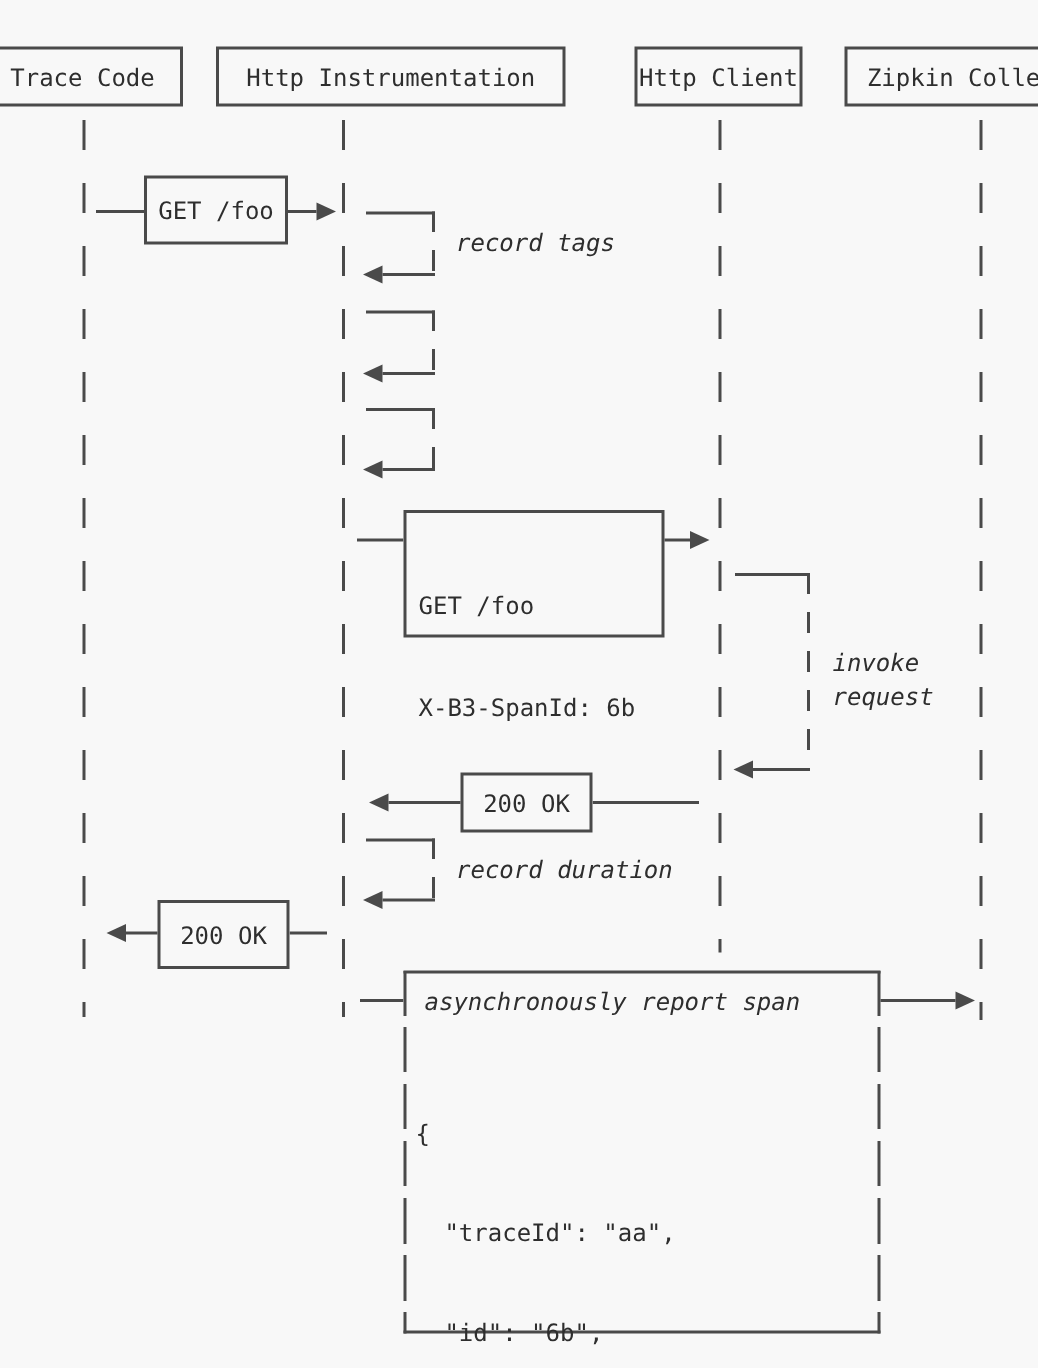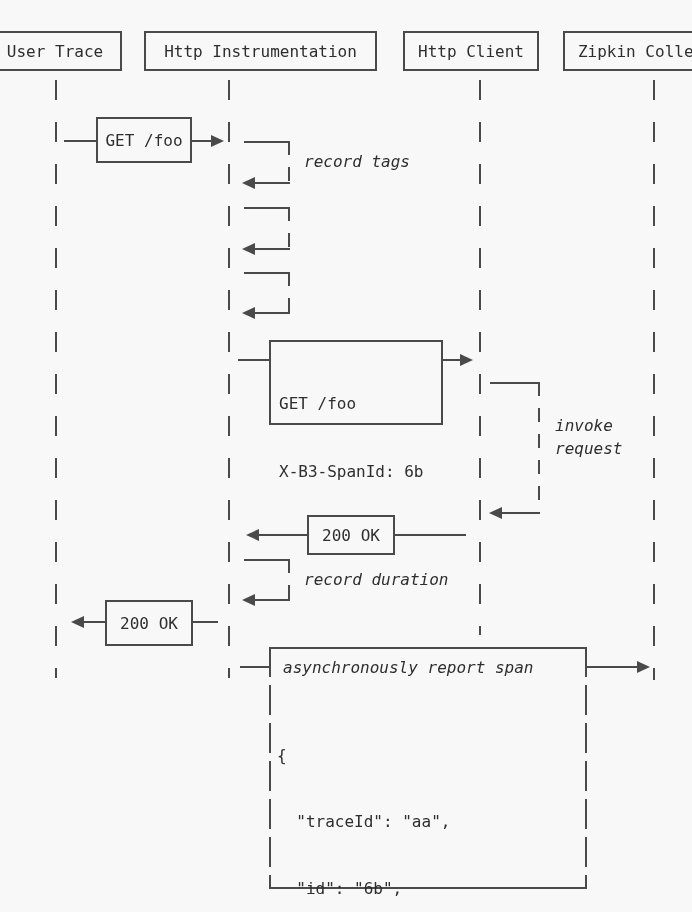--- a/index.html
+++ b/index.html
@@ -29,40 +29,40 @@
     background:repeating-linear-gradient(to bottom,var(--line) 0 14px,transparent 14px 26px);
   }
   .vlong{
     position:absolute;width:2px;
     background:repeating-linear-gradient(to bottom,var(--line) 0 30px,transparent 30px 38px);
   }
   .arr{position:absolute;width:0;height:0;}
   .arr.r{border-top:6px solid transparent;border-bottom:6px solid transparent;border-left:13px solid var(--line);}
   .arr.l{border-top:6px solid transparent;border-bottom:6px solid transparent;border-right:13px solid var(--line);}
   .lbl{position:absolute;white-space:pre;line-height:22px;font-style:italic;}
-  .multiline{white-space:pre;line-height:22.5px;}
+  .multiline{white-space:pre;line-height:22.5px;margin-top:16px;}
   .reqbox{
     position:absolute;border:2px solid var(--line);background:var(--bg);
     box-sizing:border-box;padding:6px 0 0 8px;line-height:22.5px;white-space:pre;
   }
   .report{position:absolute;background:var(--bg);}
   .payload{position:absolute;white-space:pre;line-height:22.3px;}
 </style>
 </head>
 <body>
 
 <div class="stage">
 
   <div class="box" style="left:-12px;top:31px;width:134px;height:40px">
-    <span>User Trace</span>
+    <span>Trace Code</span>
   </div>
   <div class="box" style="left:144px;top:31px;width:233px;height:40px">
     <span>Http Instrumentation</span>
   </div>
-  <div class="box" style="left:403px;top:31px;width:136px;height:40px">
+  <div class="box" style="left:423px;top:31px;width:112px;height:40px">
     <span>Http Client</span>
   </div>
   <div class="box" style="left:563px;top:31px;width:184px;height:40px">
     <span>Zipkin Collector</span>
   </div>
 
   <div class="vdash" style="left:55px;top:80px;height:598px"></div>
   <div class="vdash" style="left:228px;top:80px;height:598px"></div>
   <div class="vdash" style="left:479px;top:80px;height:555px"></div>
   <div class="vdash" style="left:653px;top:80px;height:600px"></div>

